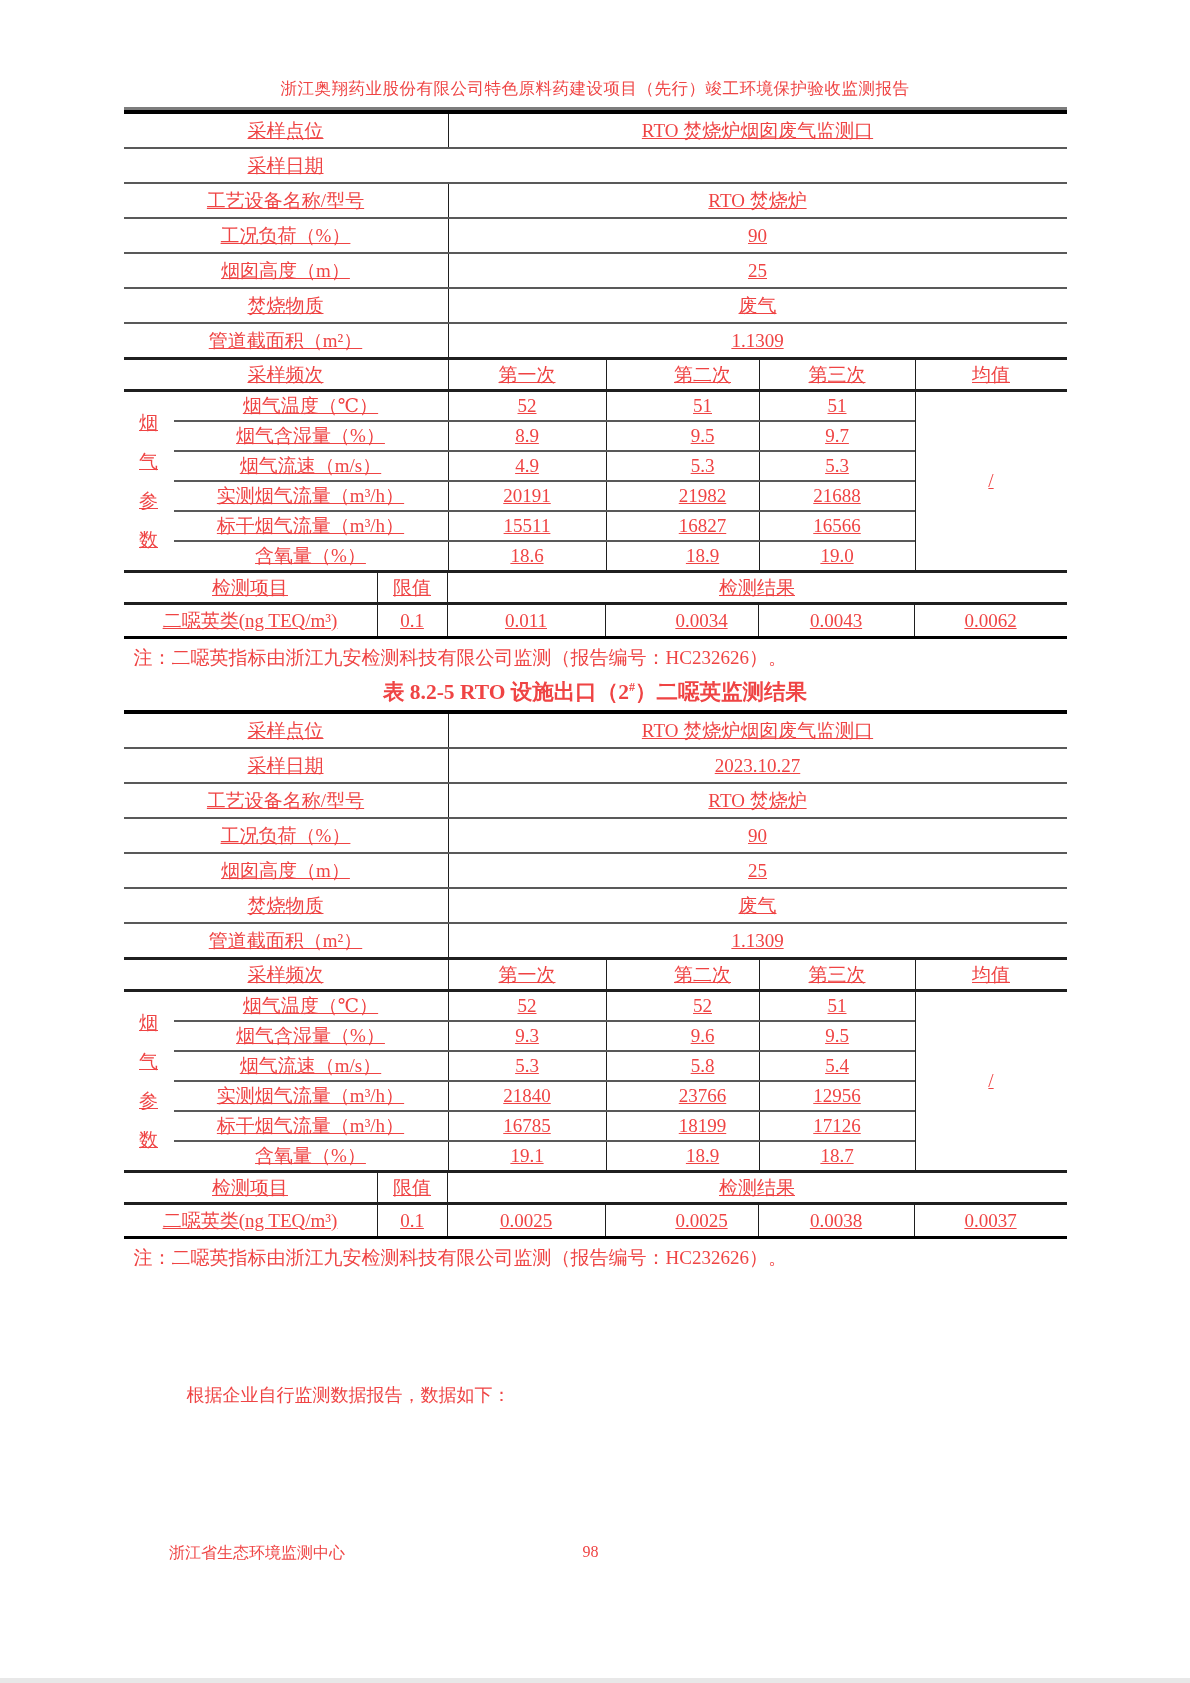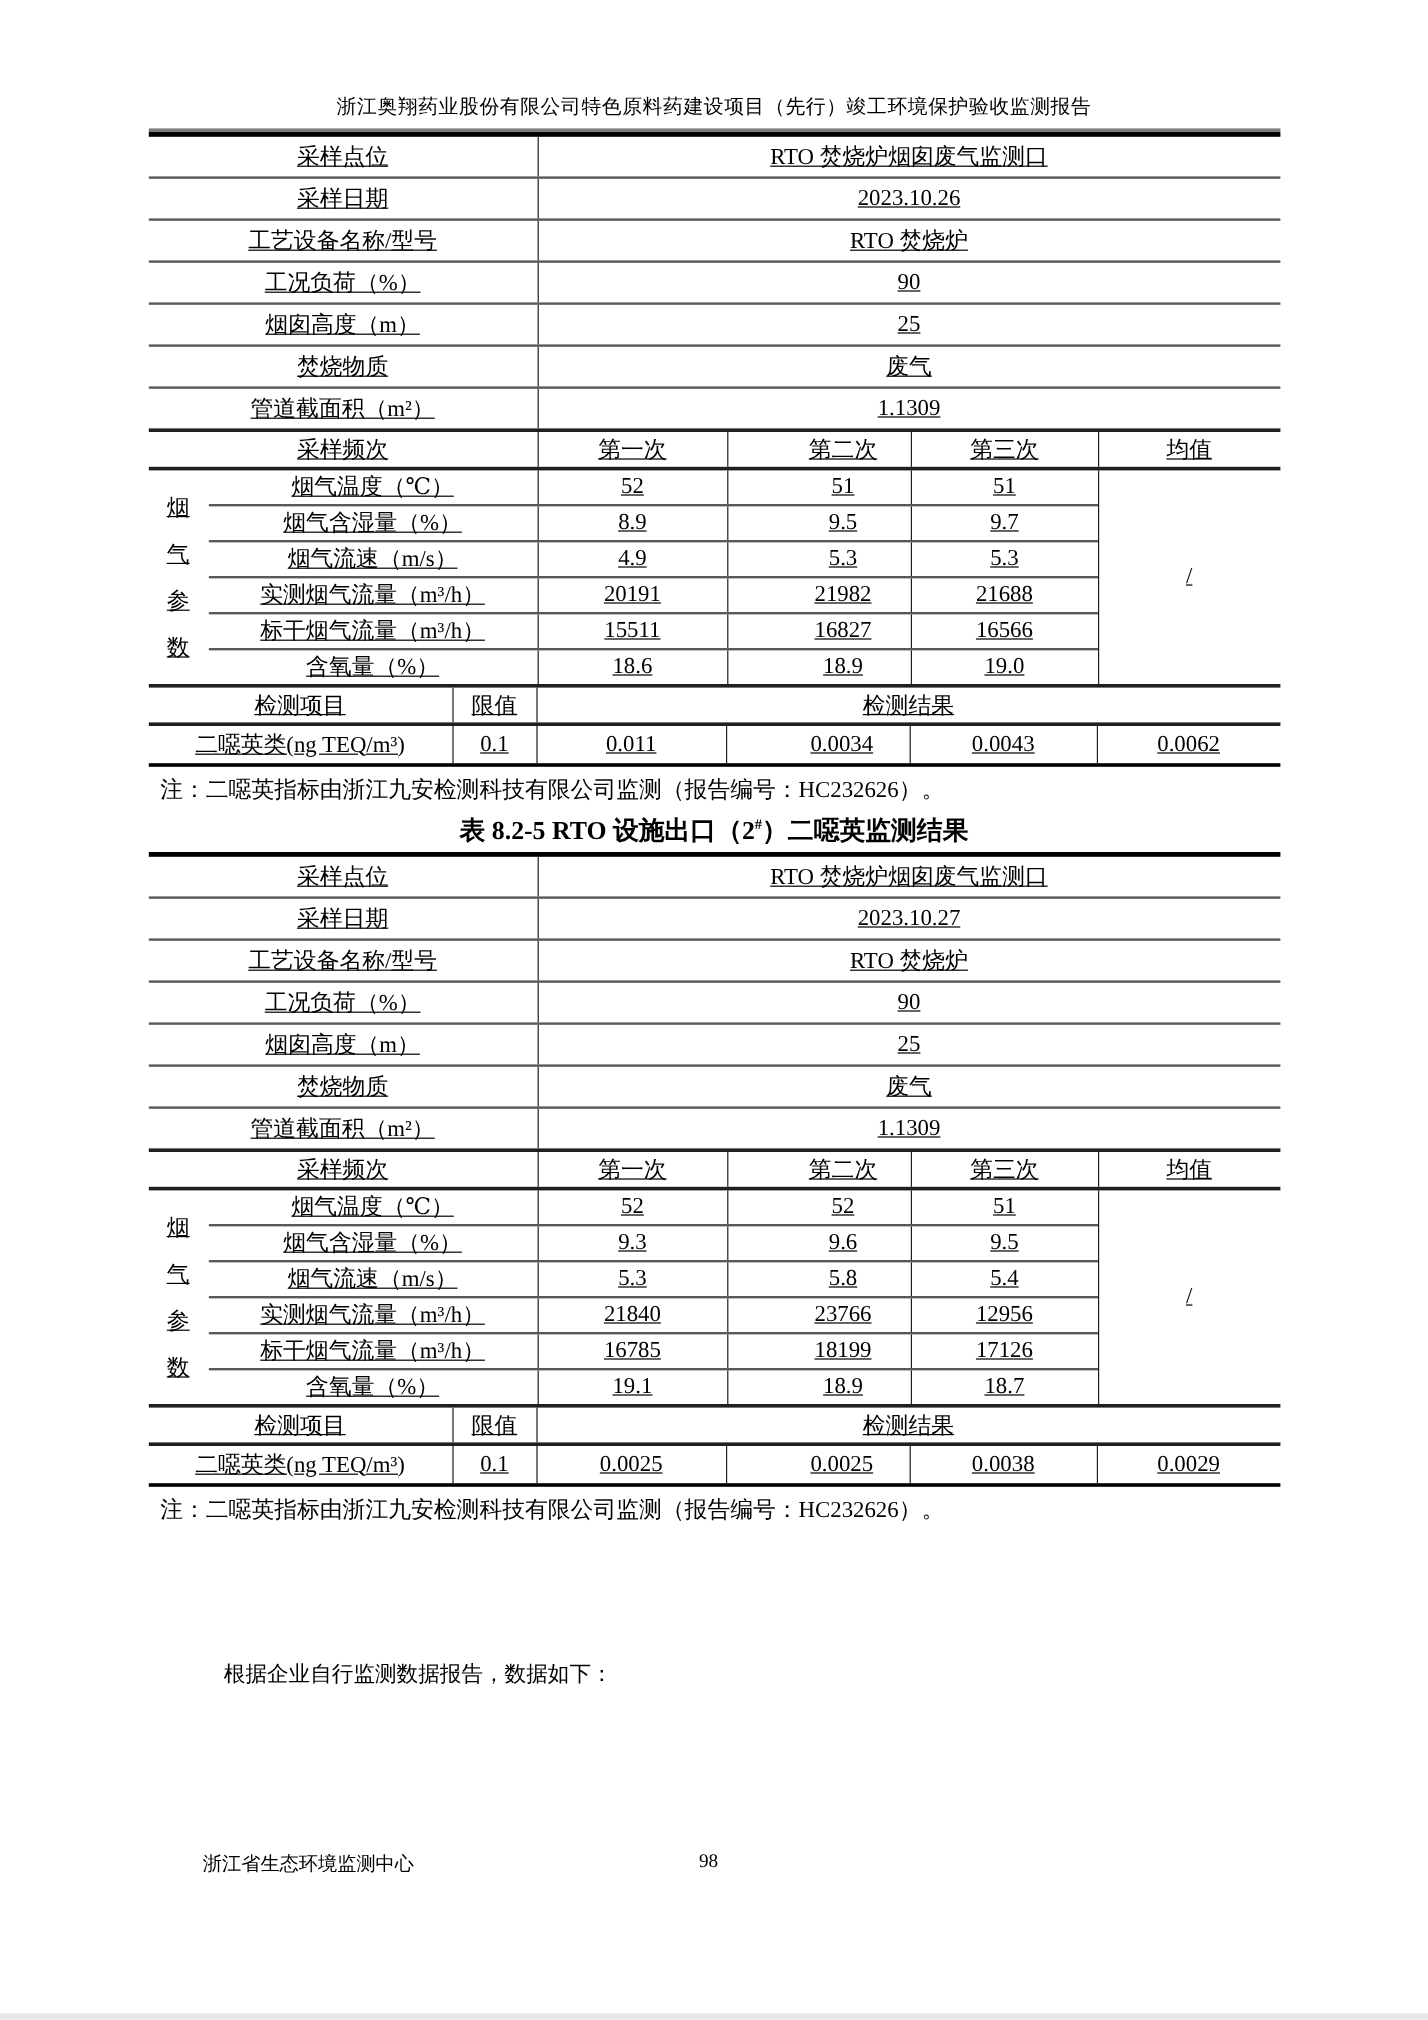--- a/index.html
+++ b/index.html
@@ -1,17 +1,17 @@
 <!DOCTYPE html>
 <html><head>
 <meta charset="utf-8">
 <style>
   html,body{margin:0;padding:0;background:#e8e8e8;}
   .page{position:relative;width:1190px;height:1678px;background:#ffffff;margin:0 auto;
-        font-family:"Liberation Serif","DejaVu Serif",serif;color:#000000;overflow:hidden;}
+        font-family:"Liberation Serif","DejaVu Serif",serif;color:#ef4444;overflow:hidden;}
   .content{width:943px;margin:0 auto;}
   
   .hdr-text{text-align:center;font-size:16.5px;padding-top:78px;letter-spacing:.5px;}
   .hdr-rule{height:3px;background:#7d7d7d;margin-top:7px;}
   
   .tbl-title{text-align:center;font-weight:bold;font-size:21.5px;margin:24px 0 4px;}
   .tbl-title sup{font-size:12px;}
   .t2 .tbl-title{margin-top:6px;}
   
   .dtable{width:943px;border-top:4px solid #000;border-bottom:3px solid #000;font-size:19px;text-decoration:underline;}
@@ -60,21 +60,20 @@
 
     <div class="t1">
 
       <div class="dtable">
         <div class="r info">
             <div class="c w-lbl">采样点位</div>
             <div class="c w-val">RTO 焚烧炉烟囱废气监测口</div>
           </div>
         <div class="r info">
             <div class="c w-lbl">采样日期</div>
-            <div class="c w-val">2023.10.26</div>
           </div>
         <div class="r info">
             <div class="c w-lbl">工艺设备名称/型号</div>
             <div class="c w-val">RTO 焚烧炉</div>
           </div>
         <div class="r info">
             <div class="c w-lbl">工况负荷（%）</div>
             <div class="c w-val">90</div>
           </div>
         <div class="r info">
@@ -259,21 +258,21 @@
           <div class="c wlim">限值</div>
           <div class="c wres">检测结果</div>
         </div>
 
         <div class="r sect result">
           <div class="c wi">二噁英类(ng TEQ/m³)</div>
           <div class="c wlim">0.1</div>
           <div class="c w1">0.0025</div>
           <div class="c w2">0.0025</div>
           <div class="c w3">0.0038</div>
-          <div class="c w4">0.0029</div>
+          <div class="c w4">0.0037</div>
         </div>
       </div>
 
       <div class="note">注：二噁英指标由浙江九安检测科技有限公司监测（报告编号：HC232626）。</div>
     </div>
 
     <p class="para">根据企业自行监测数据报告，数据如下：</p>
   </div>
 
   <div class="footer">

